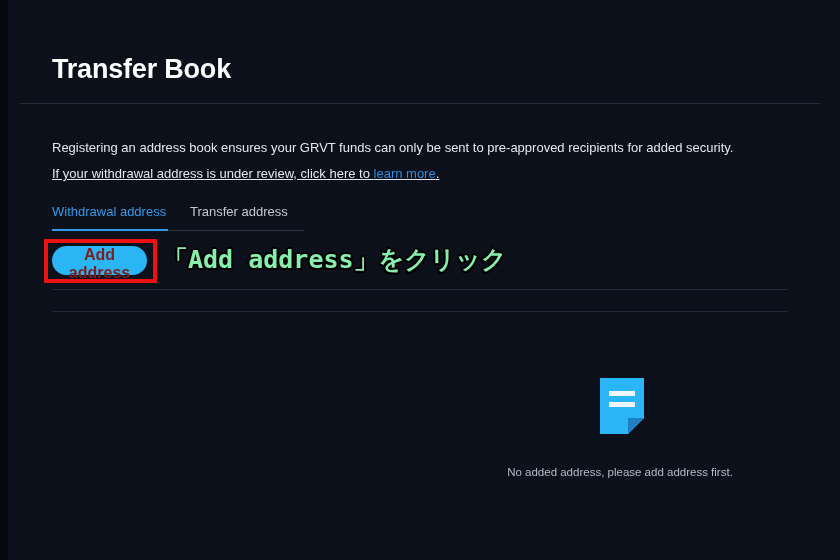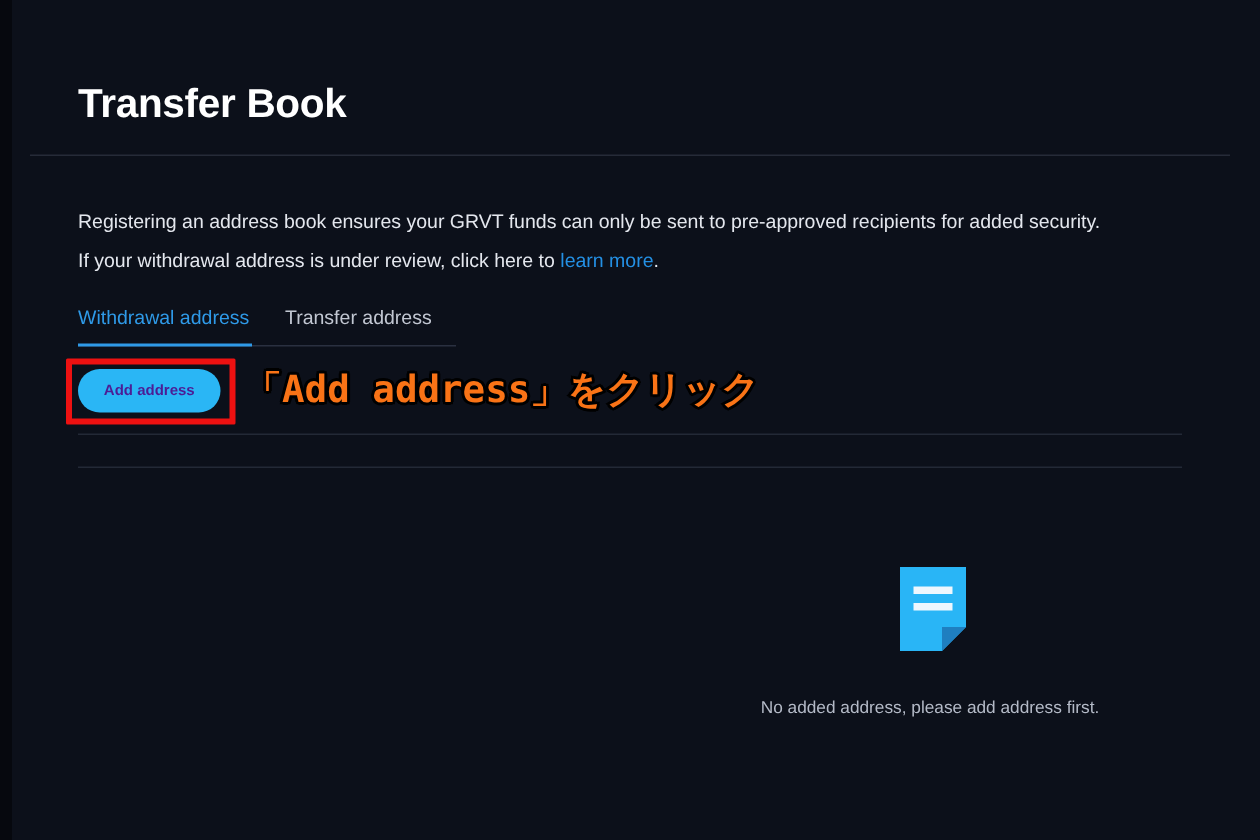--- a/index.html
+++ b/index.html
@@ -55,21 +55,21 @@
   .desc {
     position: absolute;
     left: 52px;
     font-size: 13px;
     color: #e4e7ee;
     line-height: 18px;
     white-space: nowrap;
     text-align: center;
   }
   .desc-1 { top: 139px; }
-  .desc-2 { top: 165px; }
+  .desc-2 { top: 165px; text-decoration: underline; }
 
   .link {
     color: #2490e4;
     text-decoration: none;
     cursor: pointer;
   }
 
   
   .tabs {
     position: absolute;
@@ -109,23 +109,23 @@
   
   .add-btn {
     position: absolute;
     left: 52px;
     top: 246px;
     width: 95px;
     height: 29px;
     border: none;
     border-radius: 15px;
     background: #2ab6f5;
-    color: #4c1d95;
+    color: #7f1d1d;
     font-family: "Liberation Sans", sans-serif;
-    font-size: 10px;
+    font-size: 16px;
     font-weight: bold;
     cursor: pointer;
     padding: 0;
   }
 
   
   .annot-box {
     position: absolute;
     left: 44px;
     top: 239px;
@@ -136,21 +136,21 @@
     pointer-events: none;
   }
 
   .annot-text {
     position: absolute;
     left: 163px;
     top: 245px;
     font-family: "DejaVu Sans Mono", "Liberation Mono", monospace;
     font-size: 25px;
     font-weight: bold;
-    color: #f97316;
+    color: #86efac;
     letter-spacing: 0px;
     white-space: nowrap;
     line-height: 30px;
     -webkit-text-stroke: 3px #000000;
     paint-order: stroke fill;
     text-shadow:
       2px 0 0 #000, -2px 0 0 #000, 0 2px 0 #000, 0 -2px 0 #000,
       1.5px 1.5px 0 #000, -1.5px 1.5px 0 #000, 1.5px -1.5px 0 #000, -1.5px -1.5px 0 #000;
   }
   .table-top-line {

